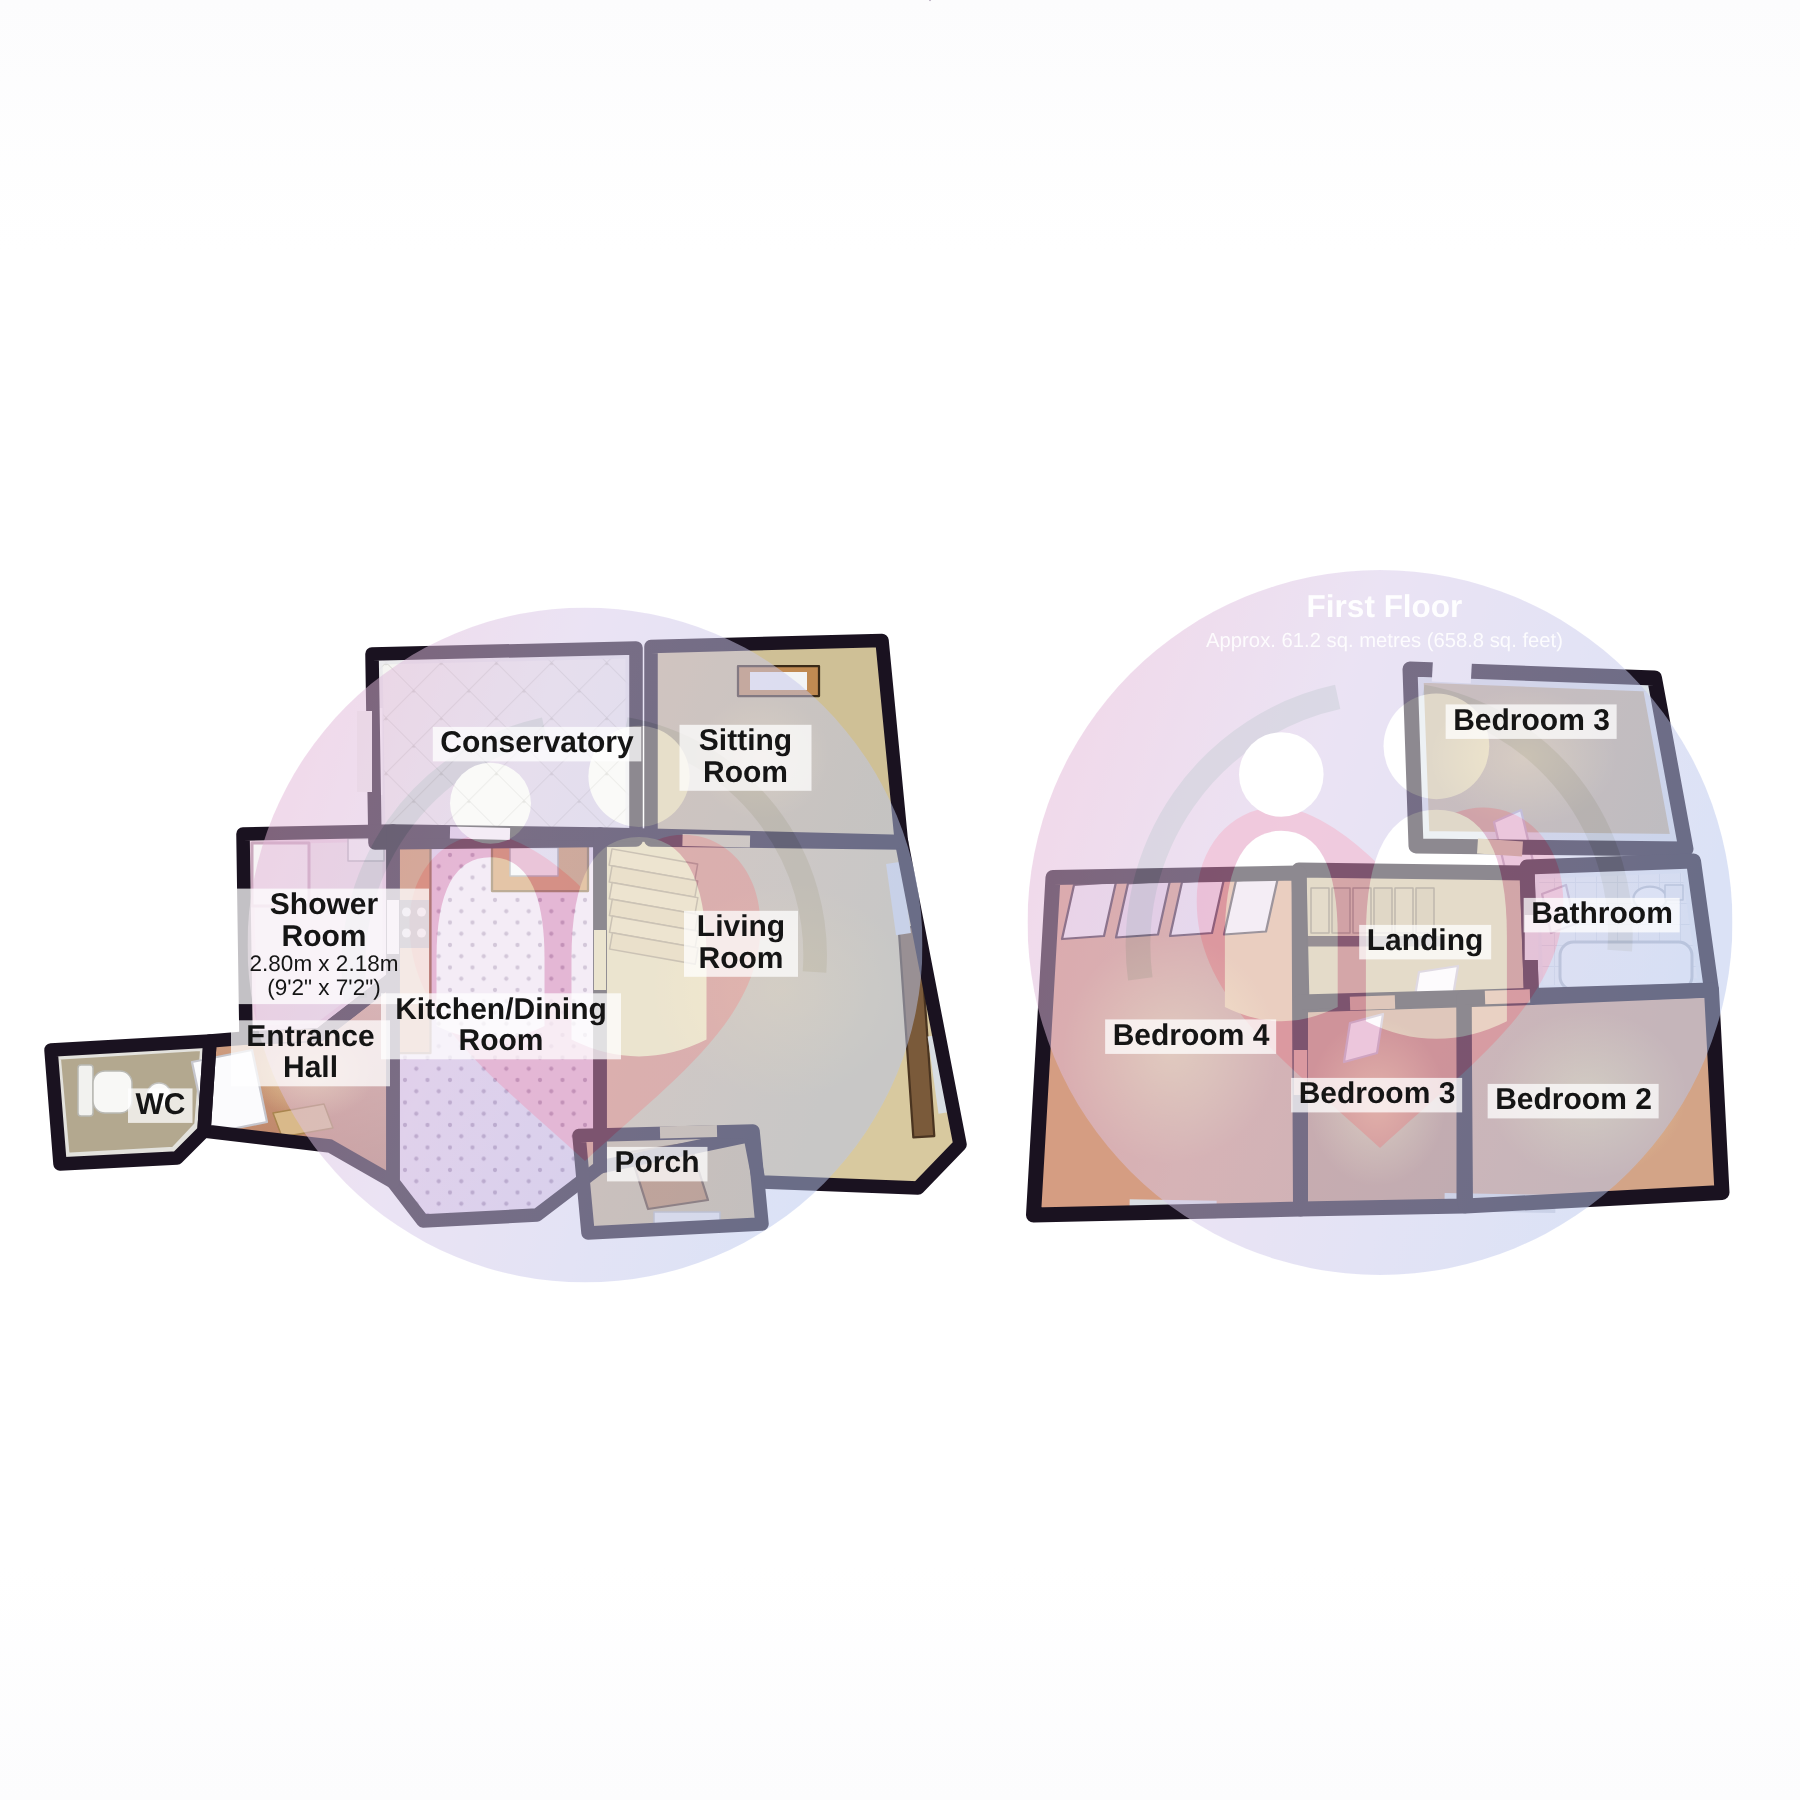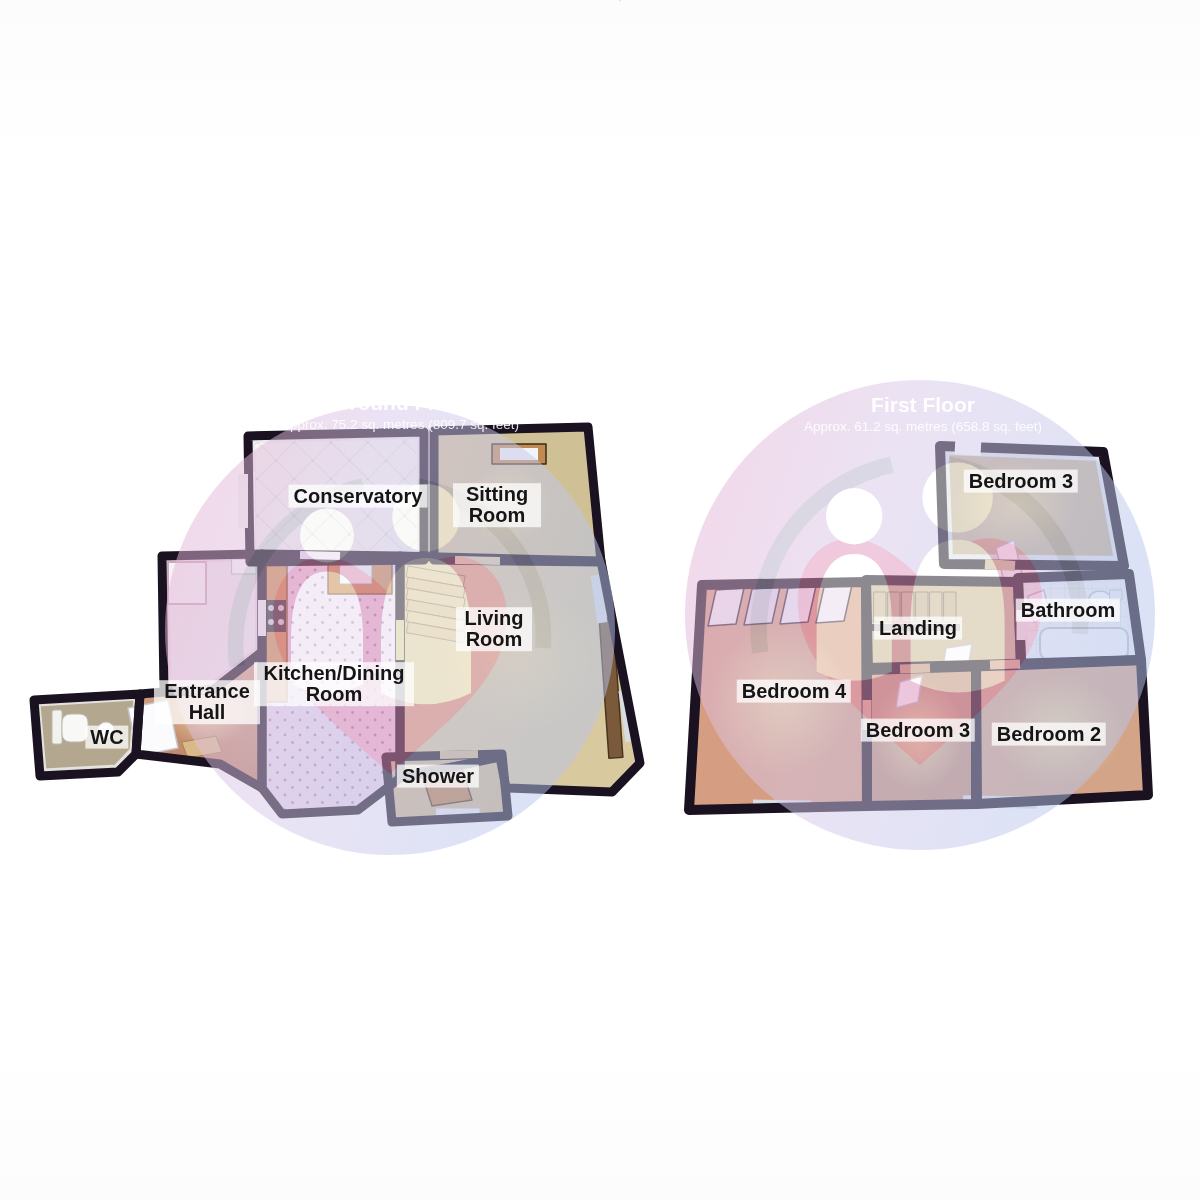--- a/index.html
+++ b/index.html
@@ -241,38 +241,39 @@
     <circle cx="50" cy="50" r="50" fill="url(#wmG1)"></circle>
     <path d="M50 82 C37 70 24 61 24 47 C24 37 32 31.5 39.5 34.5 C45 36.7 50 42 50 42 C50 42 55 36.7 60.5 34.5 C68 31.5 76 37 76 47 C76 61 63 70 50 82 Z" fill="#e87ba6" opacity=".65"></path>
     <path d="M16 58 A36 36 0 0 1 44 18" stroke="#9aa2b5" stroke-width="3.5" fill="none" opacity=".55"></path>
     <path d="M84 54 A34 34 0 0 0 56 18" stroke="#9aa2b5" stroke-width="3.5" fill="none" opacity=".55"></path>
     <circle cx="36" cy="29" r="6" fill="#ffffff"></circle>
     <path d="M28 52 Q28 37 36 37 Q44 37 44 52 L44 62 Q36 66 28 62 Z" fill="#ffffff"></path>
     <circle cx="58" cy="25" r="7.5" fill="#ffffff"></circle>
     <path d="M48 52 Q48 34 58 34 Q68 34 68 52 L68 64 Q58 69 48 64 Z" fill="#ffffff"></path>
   </svg>
 
-  <div class="floor-header" style="left:250px;top:392px;width:300px">
-    <div class="floor-title">Ground Floor</div>
-    <div class="floor-sub">Approx. 75.2 sq. metres (809.7 sq. feet)</div>
-  </div>
   <div class="floor-header" style="left:773px;top:394px;width:300px">
     <div class="floor-title">First Floor</div>
     <div class="floor-sub">Approx. 61.2 sq. metres (658.8 sq. feet)</div>
   </div>
 
   <div class="room-label" style="left:358px;top:496px">Conservatory</div>
   <div class="room-label" style="left:497px;top:505px;width:78px">Sitting Room</div>
+  <div class="room-label" style="left:216px;top:631px;width:130px">
+    <span style="display:block;width:86px;margin:0 auto">Shower Room</span>
+    <span class="dims">2.80m x 2.18m</span>
+    <span class="dims">(9'2" x 7'2")</span>
+  </div>
   <div class="room-label" style="left:334px;top:684px;width:150px">Kitchen/Dining Room</div>
   <div class="room-label" style="left:494px;top:629px;width:66px">Living Room</div>
   <div class="room-label" style="left:207px;top:702px;width:96px">Entrance Hall</div>
   <div class="room-label" style="left:107px;top:737px">WC</div>
-  <div class="room-label" style="left:438px;top:776px">Shower</div>
+  <div class="room-label" style="left:438px;top:776px">Porch</div>
 
   <div class="room-label" style="left:1021px;top:481px">Bedroom 3</div>
   <div class="room-label" style="left:1068px;top:610px">Bathroom</div>
-  <div class="room-label" style="left:918px;top:628px">Landing</div>
+  <div class="room-label" style="left:950px;top:628px">Landing</div>
   <div class="room-label" style="left:794px;top:691px">Bedroom 4</div>
   <div class="room-label" style="left:918px;top:730px">Bedroom 3</div>
   <div class="room-label" style="left:1049px;top:734px">Bedroom 2</div>
 
 
 </div>
 
 </body></html>

